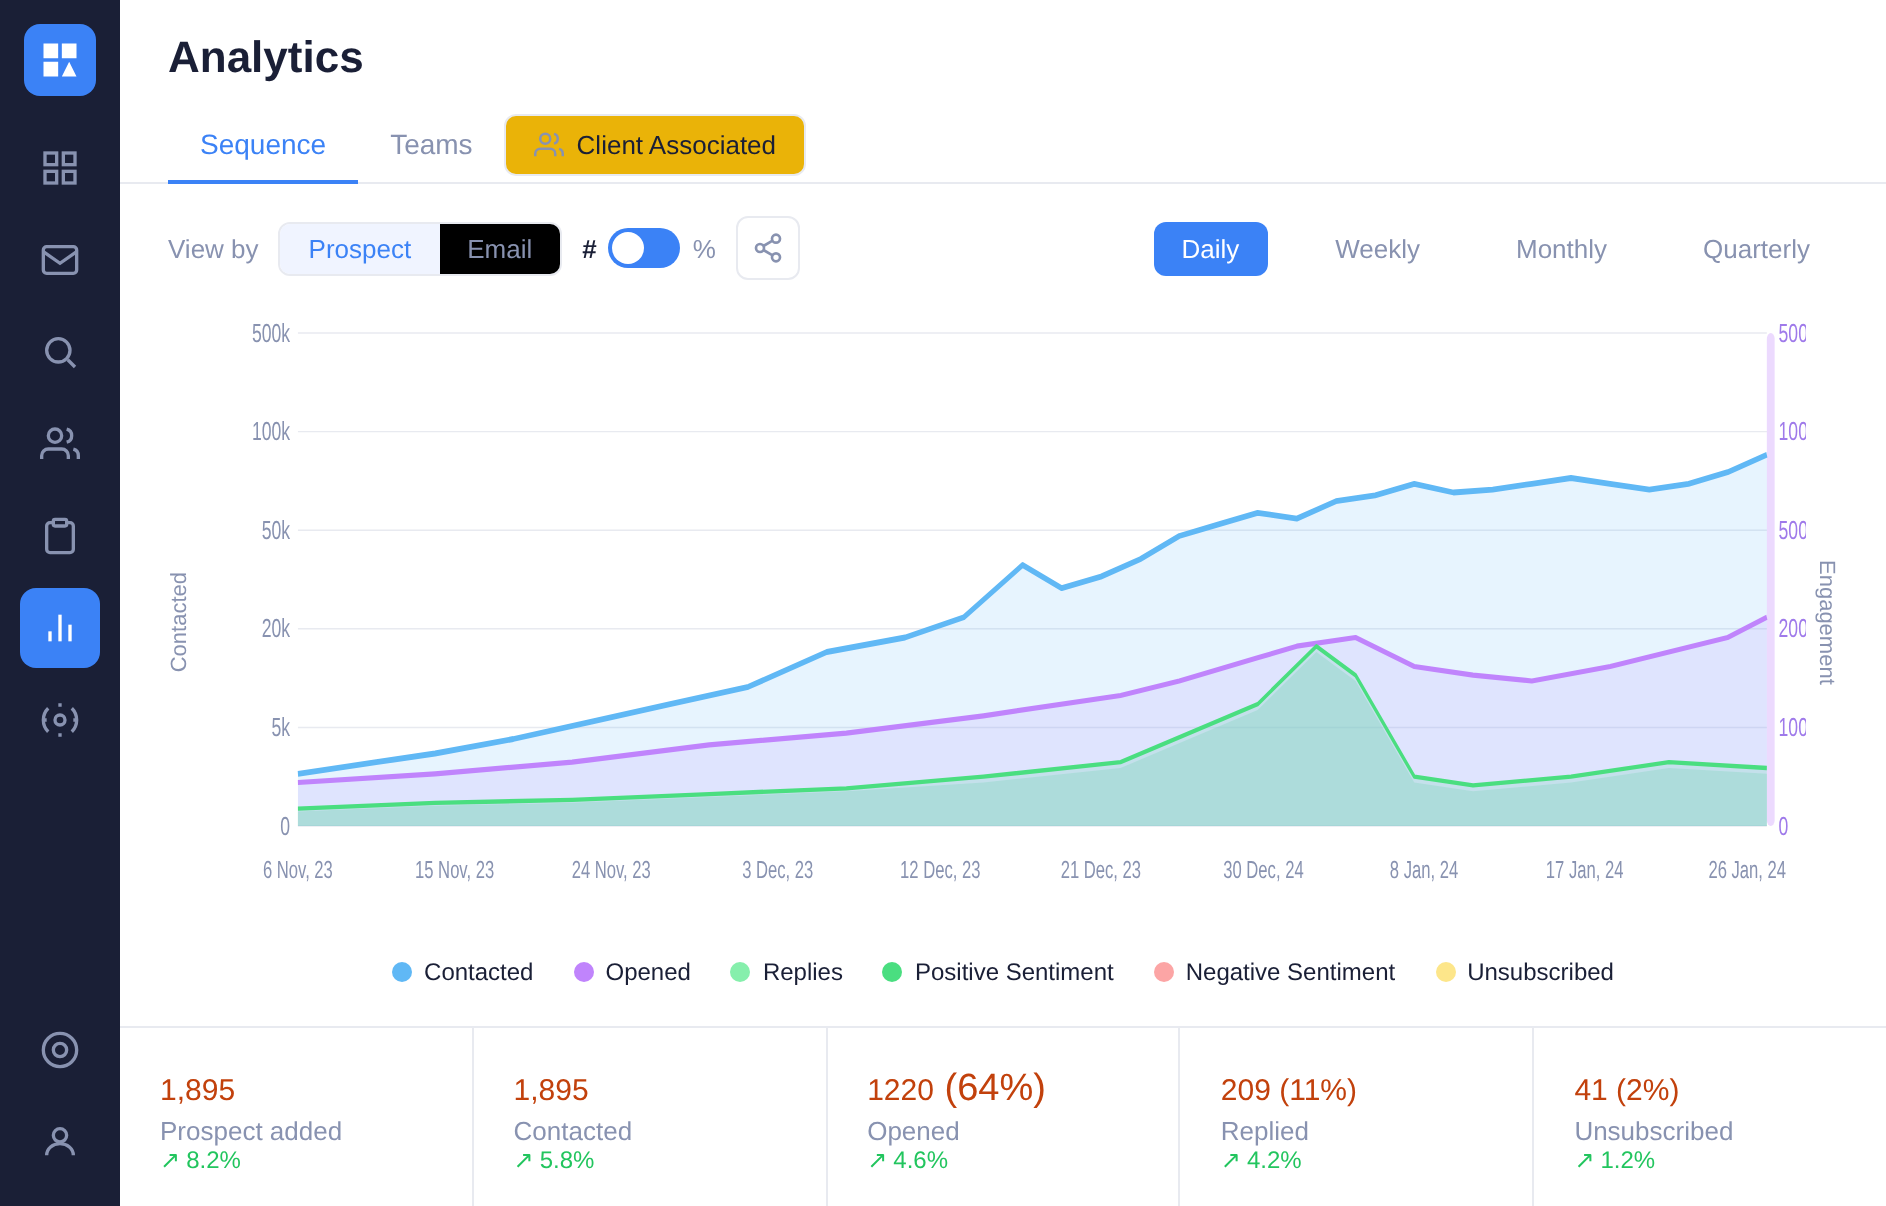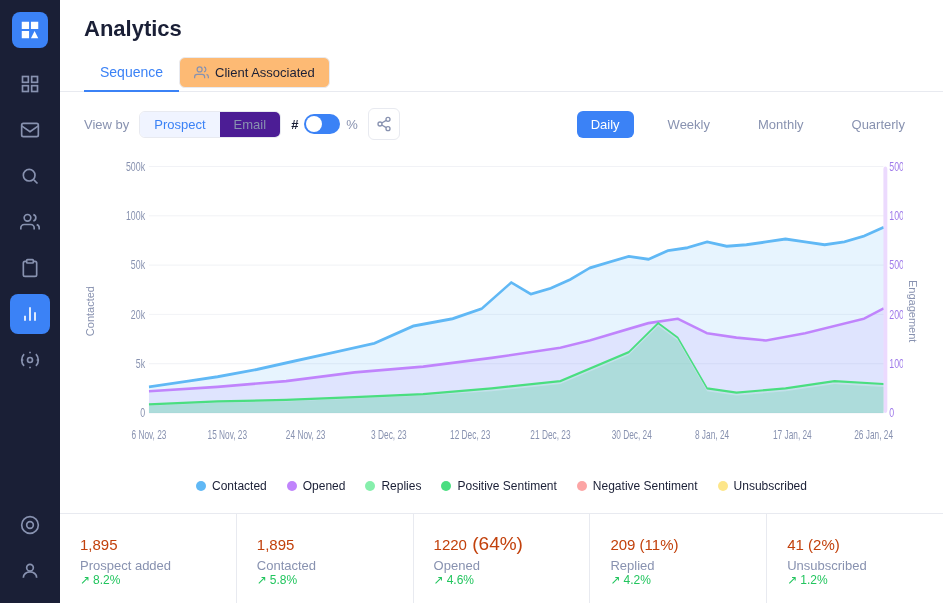--- a/index.html
+++ b/index.html
@@ -93,21 +93,21 @@
       cursor: pointer;
     }
     .dropdown-btn svg { width: 16px; height: 16px; color: #8892b0; }
     .client-btn {
       display: flex; align-items: center; gap: 6px;
       padding: 7px 14px;
       border: 1px solid #e8eaf0;
       border-radius: 6px;
       font-size: 13px;
       color: #1a1f36;
-      background: #fdba74;
+      background: #eab308;
       cursor: pointer;
     }
 
     
     .chart-section {
       padding: 16px 24px;
       flex: 1;
       display: flex;
       flex-direction: column;
     }
@@ -129,21 +129,21 @@
     .view-toggle {
       display: flex;
       border: 1px solid #e8eaf0;
       border-radius: 6px;
       overflow: hidden;
     }
     .view-btn {
       padding: 5px 14px;
       font-size: 13px;
       cursor: pointer;
-      background: #4c1d95;
+      background: #000000;
       color: #8892b0;
       border: none;
     }
     .view-btn.active {
       background: #f0f4ff;
       color: #3b82f6;
       font-weight: 500;
     }
     .hash-toggle {
       display: flex;
@@ -359,20 +359,21 @@
   </div>
 </div>
 
 <div class="main">
 
   <div class="header">
     <div class="page-title">Analytics</div>
     <div class="header-row">
       <div class="tabs">
         <div class="tab active">Sequence</div>
+        <div class="tab">Teams</div>
       </div>
       <div class="header-controls">
         <button class="client-btn">
           <svg viewBox="0 0 24 24" fill="none" stroke="currentColor" stroke-width="2" style="width:15px;height:15px;color:#8892b0">
               <path d="M17 21v-2a4 4 0 0 0-4-4H5a4 4 0 0 0-4 4v2"></path>
               <circle cx="9" cy="7" r="4"></circle>
               <path d="M23 21v-2a4 4 0 0 0-3-3.87M16 3.13a4 4 0 0 1 0 7.75"></path>
             </svg>
           <span>Client Associated</span>
         </button>

